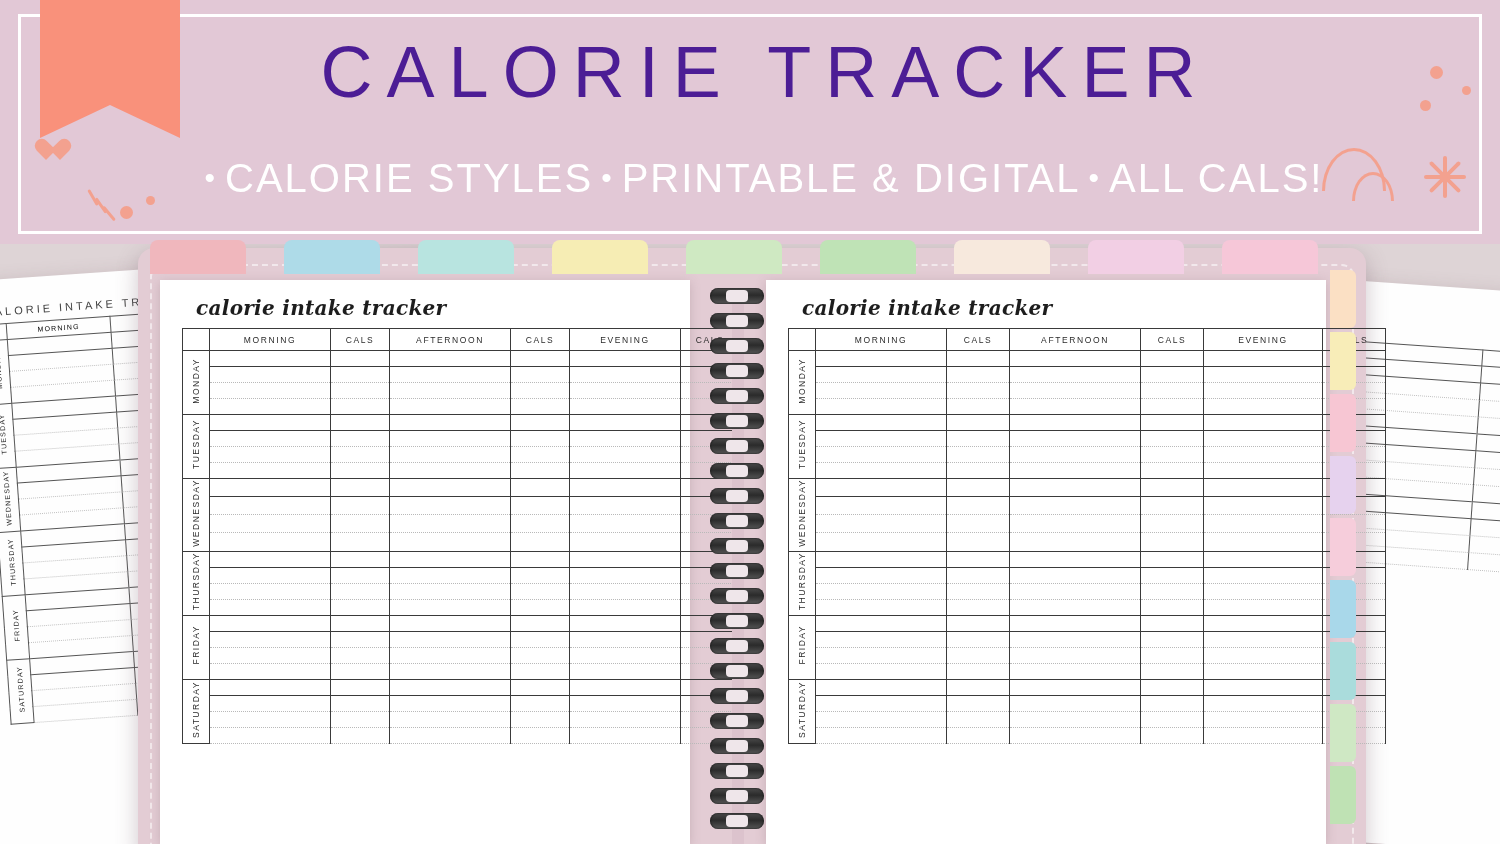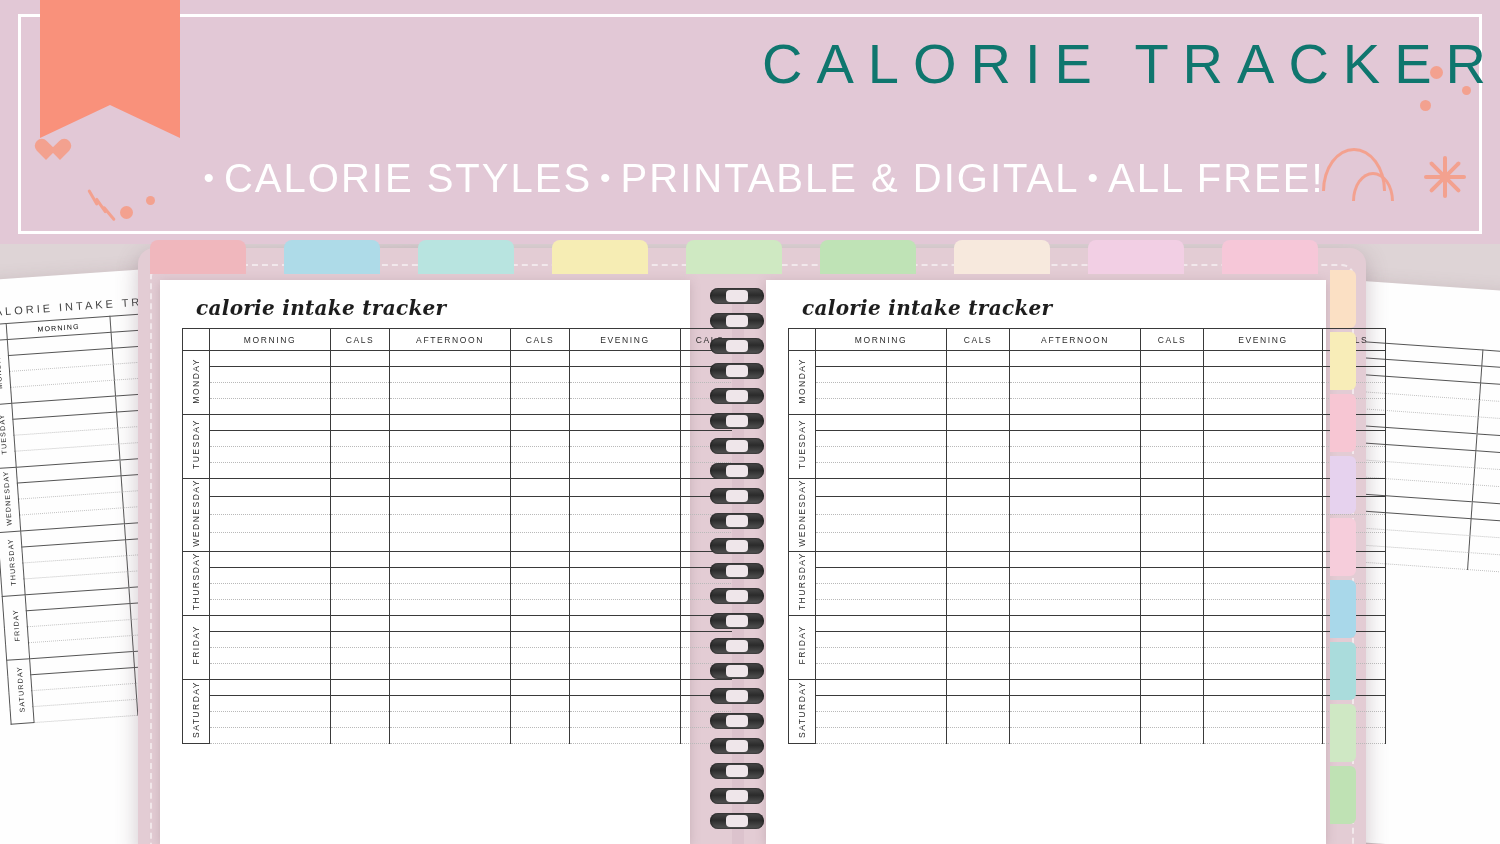--- a/index.html
+++ b/index.html
@@ -30,23 +30,23 @@
   .header-frame {
     position: absolute;
     left: 18px; top: 14px;
     right: 18px; bottom: 10px;
     border: 3px solid #ffffff;
   }
   .title {
     position: absolute;
     left: 0; right: 0;
     top: 36px;
-    text-align: right;
-    color: #0f766e;
-    font-size: 56px;
+    text-align: center;
+    color: #4c1d95;
+    font-size: 72px;
     letter-spacing: 14px;
     font-weight: 300;
     line-height: 1;
     padding-left: 30px;
   }
   .subtitle {
     position: absolute;
     left: 0; right: 0;
     top: 158px;
     text-align: center;
@@ -1031,18 +1031,18 @@
         <span></span>
         <span></span>
         <span></span>
         <span></span>
       </div>
     <div class="d-dot" style="left:1430px;top:66px;width:13px;height:13px;"></div>
     <div class="d-dot" style="left:1462px;top:86px;width:9px;height:9px;"></div>
     <div class="d-dot" style="left:1420px;top:100px;width:11px;height:11px;"></div>
 
     <div class="title">CALORIE TRACKER</div>
-    <div class="subtitle"><span class="dot">•</span><span>CALORIE STYLES</span><span class="dot">•</span><span>PRINTABLE &amp; DIGITAL</span><span class="dot">•</span><span>ALL FREE!</span></div>
+    <div class="subtitle"><span class="dot">•</span><span>CALORIE STYLES</span><span class="dot">•</span><span>PRINTABLE &amp; DIGITAL</span><span class="dot">•</span><span>ALL CALS!</span></div>
 
     <div class="ribbon"></div>
   </div>
 
 </div>
 
 </body></html>

